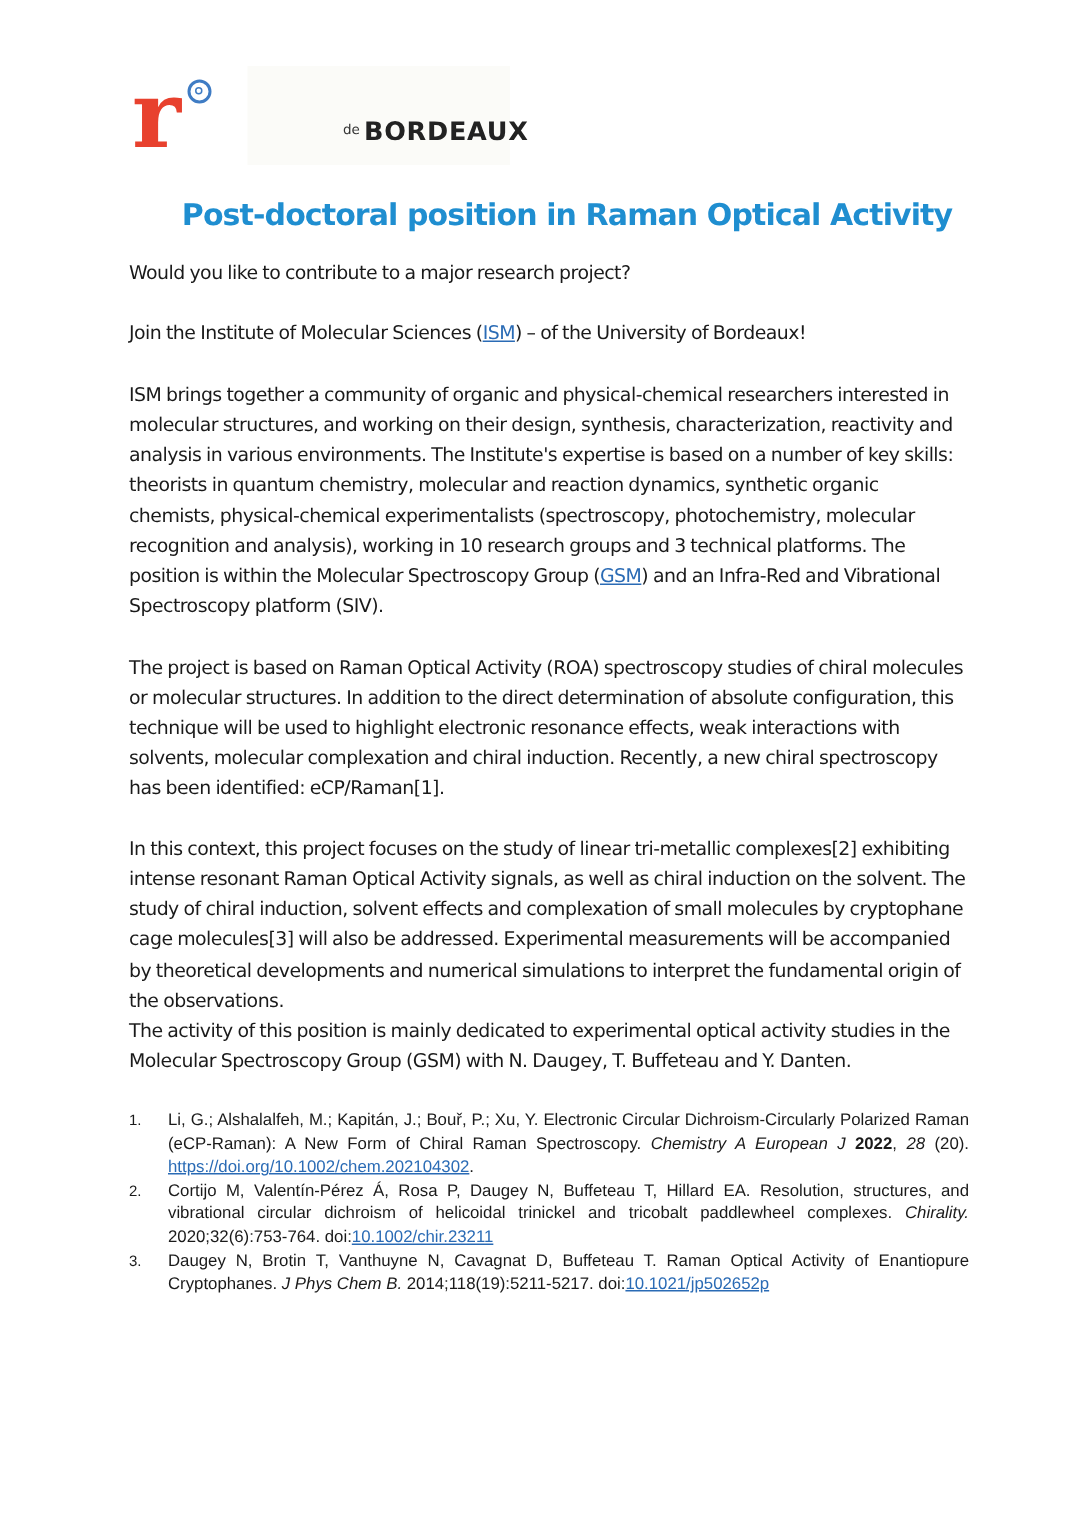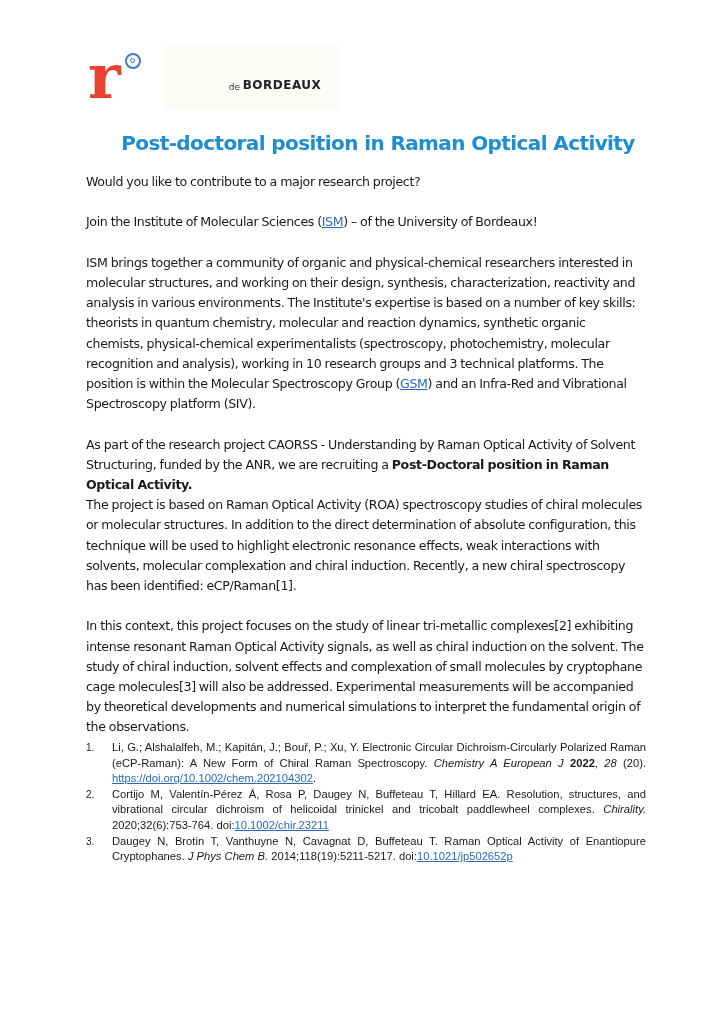--- a/index.html
+++ b/index.html
@@ -7,21 +7,21 @@
   .logos { position:absolute; left:88px; top:44px; height:66px; display:flex; align-items:center; }
   .anr { display:flex; align-items:flex-start; font-family:"DejaVu Serif", serif; font-weight:bold; font-size:62px; line-height:60px; letter-spacing:-2px; }
   .anr .an { color:#3f7cc4; }
   .anr .r { color:#e8412e; }
   .anr .reg { width:16px; height:16px; border:2.5px solid #3f7cc4; border-radius:50%; box-sizing:border-box; position:relative; margin-left:6px; margin-top:6px; }
   .anr .reg::after { content:""; position:absolute; left:3px; top:3px; width:5px; height:5px; border:1.6px solid #3f7cc4; border-radius:50%; box-sizing:border-box; }
   .ub { margin-left:24px; width:175px; height:66px; background:#fbfbf8; position:relative; }
   .ub .univ { position:absolute; left:12px; top:6px; font-family:"DejaVu Sans", sans-serif; font-size:25px; color:#2a2a2a; letter-spacing:1px; }
   .ub .univ .acc { color:#28a0c8; }
   .ub .de { position:absolute; left:64px; top:38px; font-size:9px; color:#333; font-family:"DejaVu Sans", sans-serif;}
-  .ub .bdx { position:absolute; left:78px; top:34px; font-family:"DejaVu Sans", sans-serif; font-weight:bold; font-size:12px; color:#222; letter-spacing:0.5px; }
+  .ub .bdx { position:absolute; left:78px; top:34px; font-family:"DejaVu Sans", sans-serif; font-weight:bold; font-size:17px; color:#222; letter-spacing:0.5px; }
   .title { position:absolute; left:16px; width:724px; top:131px; text-align:center; color:#1f8ed0; font-weight:bold; font-size:20px; font-family:"DejaVu Sans", sans-serif; letter-spacing:-0.6px; }
   .body { position:absolute; left:86px; top:172px; width:560px; font-family:"DejaVu Sans", sans-serif; font-size:12.6px; line-height:20.2px; letter-spacing:-0.35px; word-spacing:-0.5px; }
   .body p { margin:0; }
   .gap { height:20.2px; }
   a, .link { color:#2a6bb5; text-decoration:underline; }
   .u { text-decoration:underline; }
   .refs { position:absolute; left:86px; top:740px; width:560px; font-family:"Liberation Sans", sans-serif; font-size:11.2px; line-height:15.6px; }
   .ref { display:flex; margin-bottom:0px; }
   .ref .num { width:26px; flex:0 0 26px; font-size:10px; }
   .ref .txt { flex:1; text-align:justify; }
@@ -42,24 +42,24 @@
 
 <div class="title">Post-doctoral position in Raman Optical Activity</div>
 
 <div class="body">
   <p>Would you like to contribute to a major research project?</p>
   <div class="gap"></div>
   <p><span>Join the Institute of Molecular Sciences (</span><a class="link">ISM</a><span>) – of the University of Bordeaux!</span></p>
   <div class="gap"></div>
   <p><span>ISM brings together a community of organic and physical-chemical researchers interested in molecular structures, and working on their design, synthesis, characterization, reactivity and analysis in various environments. The Institute's expertise is based on a number of key skills: theorists in quantum chemistry, molecular and reaction dynamics, synthetic organic chemists, physical-chemical experimentalists (spectroscopy, photochemistry, molecular recognition and analysis), working in 10 research groups and 3 technical platforms. The position is within the Molecular Spectroscopy Group (</span><a class="link">GSM</a><span>) and an Infra-Red and Vibrational Spectroscopy platform (SIV).</span></p>
   <div class="gap"></div>
-  <p><span>As part of the research project CAORSS - Understanding by Raman Optical Activity of Solvent Structuring, funded by the ANR, we are recruiting a </span><b>Post-Doctoral position in Raman Optical Activity.</b></p>
   <p>The project is based on Raman Optical Activity (ROA) spectroscopy studies of chiral molecules or molecular structures. In addition to the direct determination of absolute configuration, this technique will be used to highlight electronic resonance effects, weak interactions with solvents, molecular complexation and chiral induction. Recently, a new chiral spectroscopy has been identified: eCP/Raman[1].</p>
   <div class="gap"></div>
   <p>In this context, this project focuses on the study of linear tri-metallic complexes[2] exhibiting intense resonant Raman Optical Activity signals, as well as chiral induction on the solvent. The study of chiral induction, solvent effects and complexation of small molecules by cryptophane cage molecules[3] will also be addressed. Experimental measurements will be accompanied by theoretical developments and numerical simulations to interpret the fundamental origin of the observations.</p>
+  <p>The activity of this position is mainly dedicated to experimental optical activity studies in the Molecular Spectroscopy Group (GSM) with N. Daugey, T. Buffeteau and Y. Danten.</p>
 </div>
 
 <div class="refs">
   <div class="ref">
     <span class="num">1.</span>
     <span class="txt"><span>Li, G.; Alshalalfeh, M.; Kapitán, J.; Bouř, P.; Xu, Y. Electronic Circular Dichroism-Circularly Polarized Raman (eCP-Raman): A New Form of Chiral Raman Spectroscopy. </span><i>Chemistry A European J</i> <b>2022</b>, <i>28</i><span> (20). </span><a class="link">https://doi.org/10.1002/chem.202104302</a><span>.</span></span>
   </div>
   <div class="ref">
     <span class="num">2.</span>
     <span class="txt"><span>Cortijo M, Valentín-Pérez Á, Rosa P, Daugey N, Buffeteau T, Hillard EA. Resolution, structures, and vibrational circular dichroism of helicoidal trinickel and tricobalt paddlewheel complexes. </span><i>Chirality.</i><span> 2020;32(6):753-764. doi:</span><a class="link">10.1002/chir.23211</a></span>

